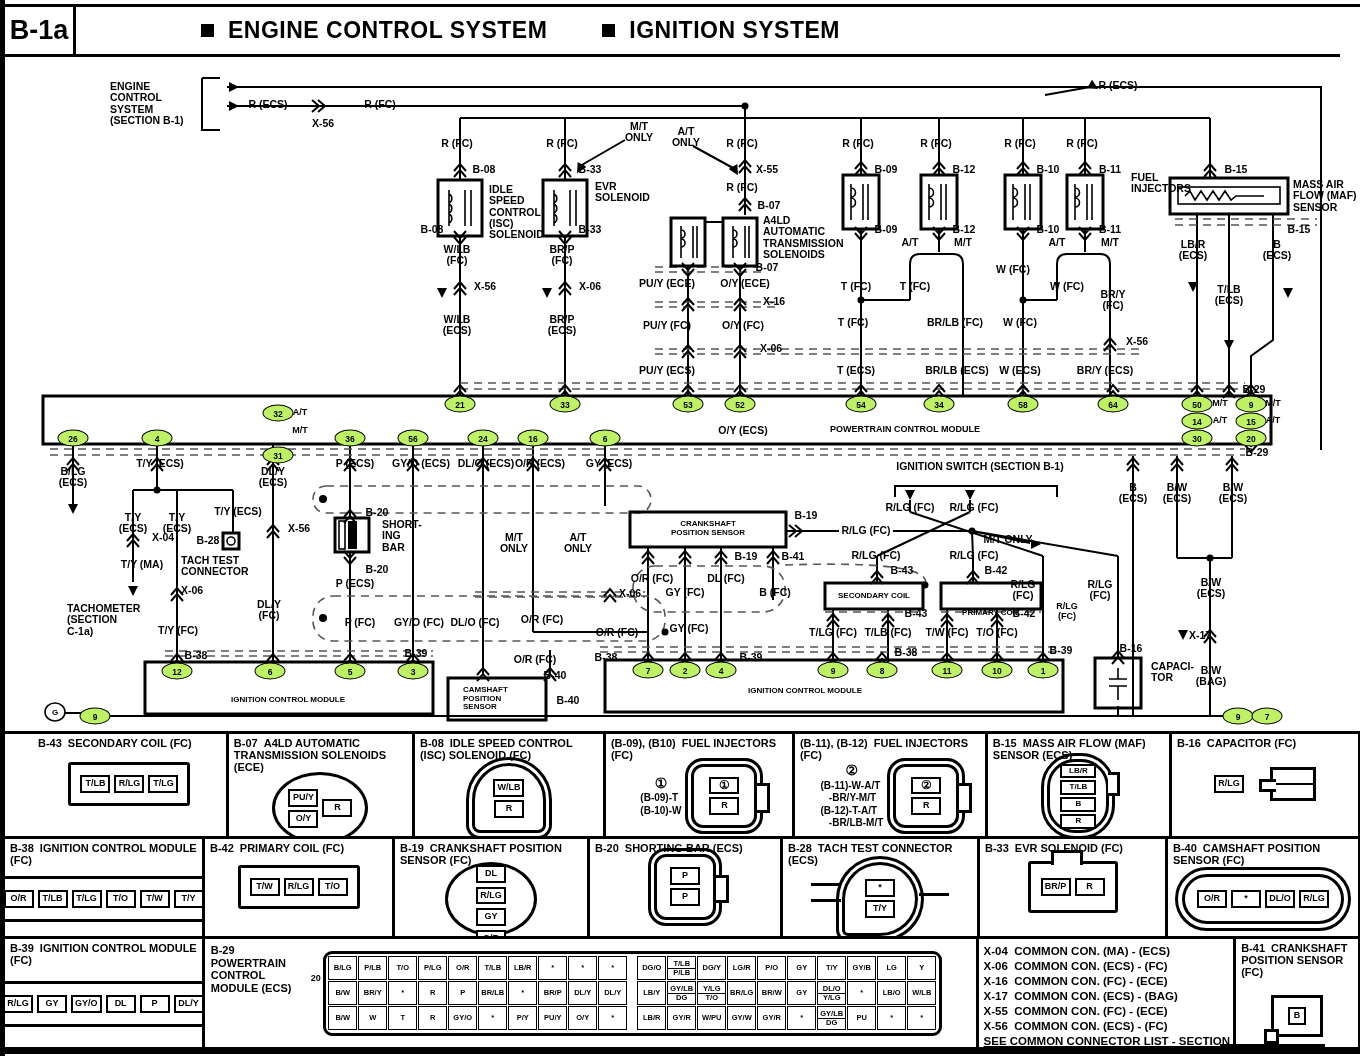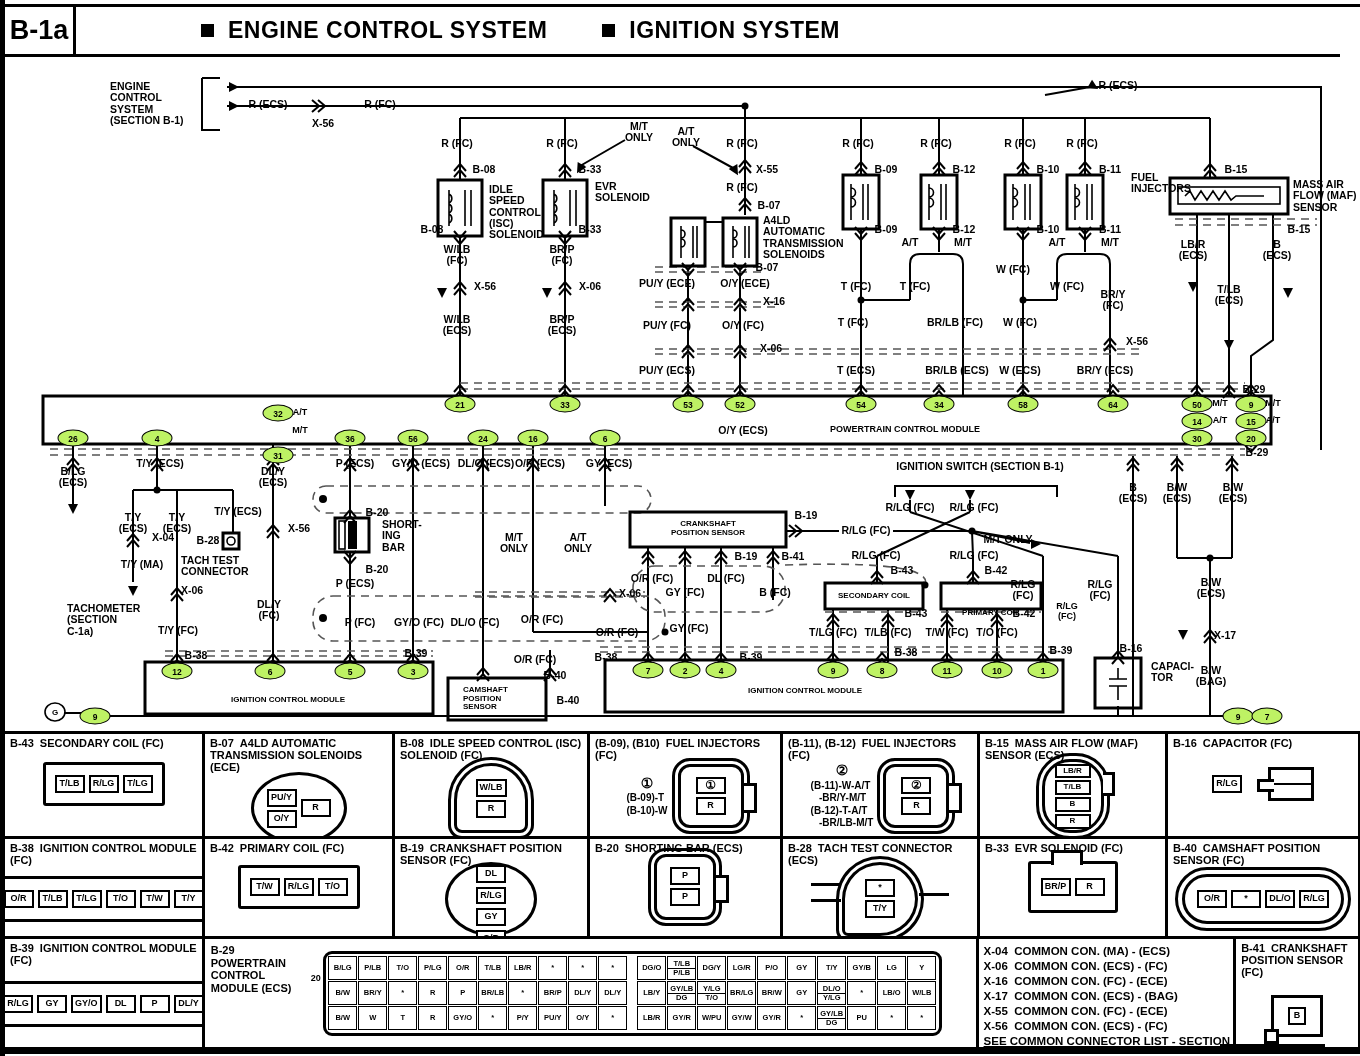--- a/index.html
+++ b/index.html
@@ -24,21 +24,21 @@
        font-weight:bold;font-size:10.5px;line-height:1.08;pointer-events:none;}
   .lbl.la{transform:translate(0,-50%);text-align:left;}
   .lbl.s9{font-size:9px;}
   .lbl.s8{font-size:8px;}
   .pin{position:absolute;width:31px;height:17px;border:1.7px solid #000;border-radius:50%;background:#bef264;
        transform:translate(-50%,-50%);display:flex;align-items:center;justify-content:center;
        font-weight:bold;font-size:8.5px;box-sizing:border-box;}
   
   .panel{position:absolute;left:0;top:731px;width:1355px;border-top:3px solid #000;}
   .prow{display:flex;border-bottom:3px solid #000;}
-  .prow1{height:102px;}
+  .prow1{height:102px;padding-left:28px;}
   .prow2{height:97px;}
   .prow3{height:108px;}
   .cell{position:relative;border-right:3px solid #000;box-sizing:border-box;padding:3px 5px;overflow:hidden;}
   .cell:last-child{border-right:2px solid #000;}
   .chead{font-weight:bold;font-size:11px;line-height:1.1;}
   .cid{margin-right:6px;}
   .cbody{display:flex;align-items:center;justify-content:center;gap:10px;height:calc(100% - 26px);}
   .notes{font-weight:bold;font-size:10px;line-height:1.25;white-space:pre;}
   .notes .circ{font-size:14px;display:block;text-align:center;}
   .conn{position:relative;border:3px solid #000;background:#fff;display:flex;align-items:center;justify-content:center;gap:4px;box-sizing:border-box;}
@@ -523,21 +523,21 @@
       <div class="lbl" style="left: 550px; top: 676px;">B-40</div>
       <div class="lbl la s8" style="left: 458px; top: 699px;">CAMSHAFT
 POSITION
 SENSOR</div>
       <div class="lbl" style="left: 563px; top: 701px;">B-40</div>
       <div class="lbl" style="left: 1126px; top: 649px;">B-16</div>
       <div class="lbl la" style="left: 1146px; top: 672px;">CAPACI-
 TOR</div>
       <div class="lbl" style="left: 1206px; top: 588px;">B/W
 (ECS)</div>
-      <div class="lbl" style="left: 1220px; top: 636px;">X-17</div>
+      <div class="lbl" style="left: 1195px; top: 636px;">X-17</div>
       <div class="lbl" style="left: 1206px; top: 676px;">B/W
 (BAG)</div>
       <div class="lbl s8" style="left: 50px; top: 713px;">G</div>
       <div class="pin" style="left: 455px; top: 404px;">21</div>
       <div class="pin" style="left: 560px; top: 404px;">33</div>
       <div class="pin" style="left: 683px; top: 404px;">53</div>
       <div class="pin" style="left: 735px; top: 404px;">52</div>
       <div class="pin" style="left: 856px; top: 404px;">54</div>
       <div class="pin" style="left: 934px; top: 404px;">34</div>
       <div class="pin" style="left: 1018px; top: 404px;">58</div>

